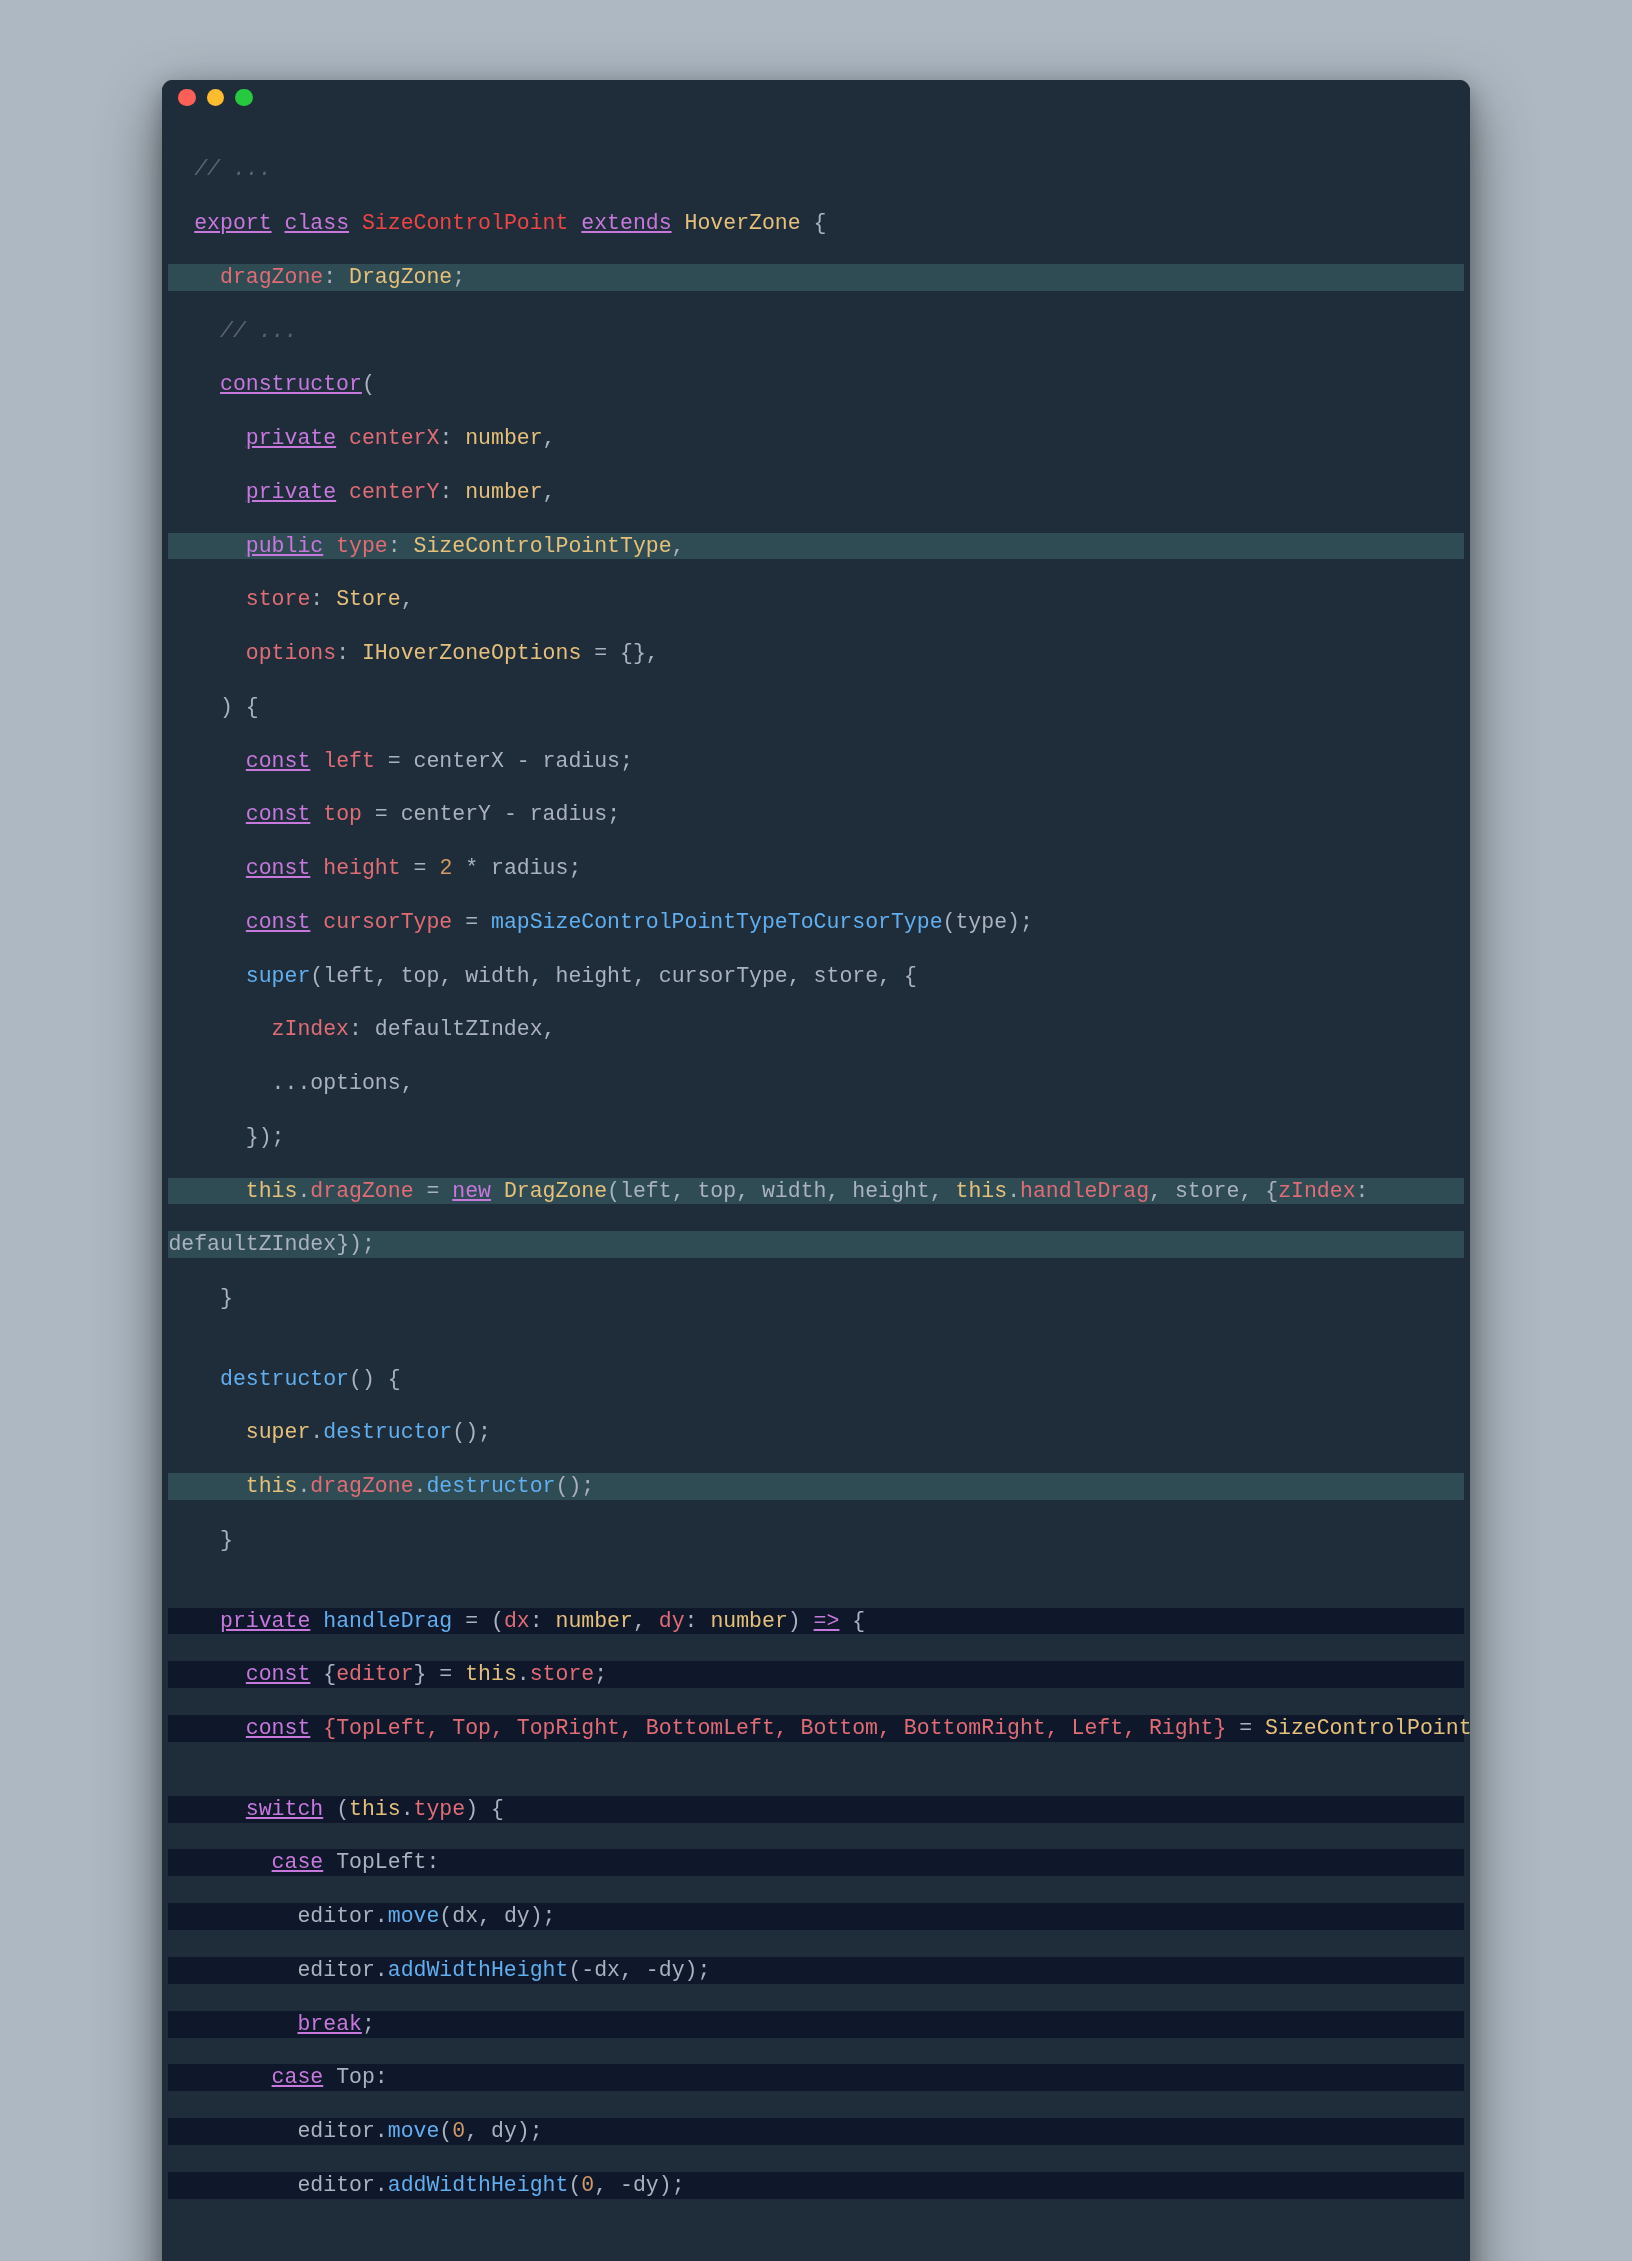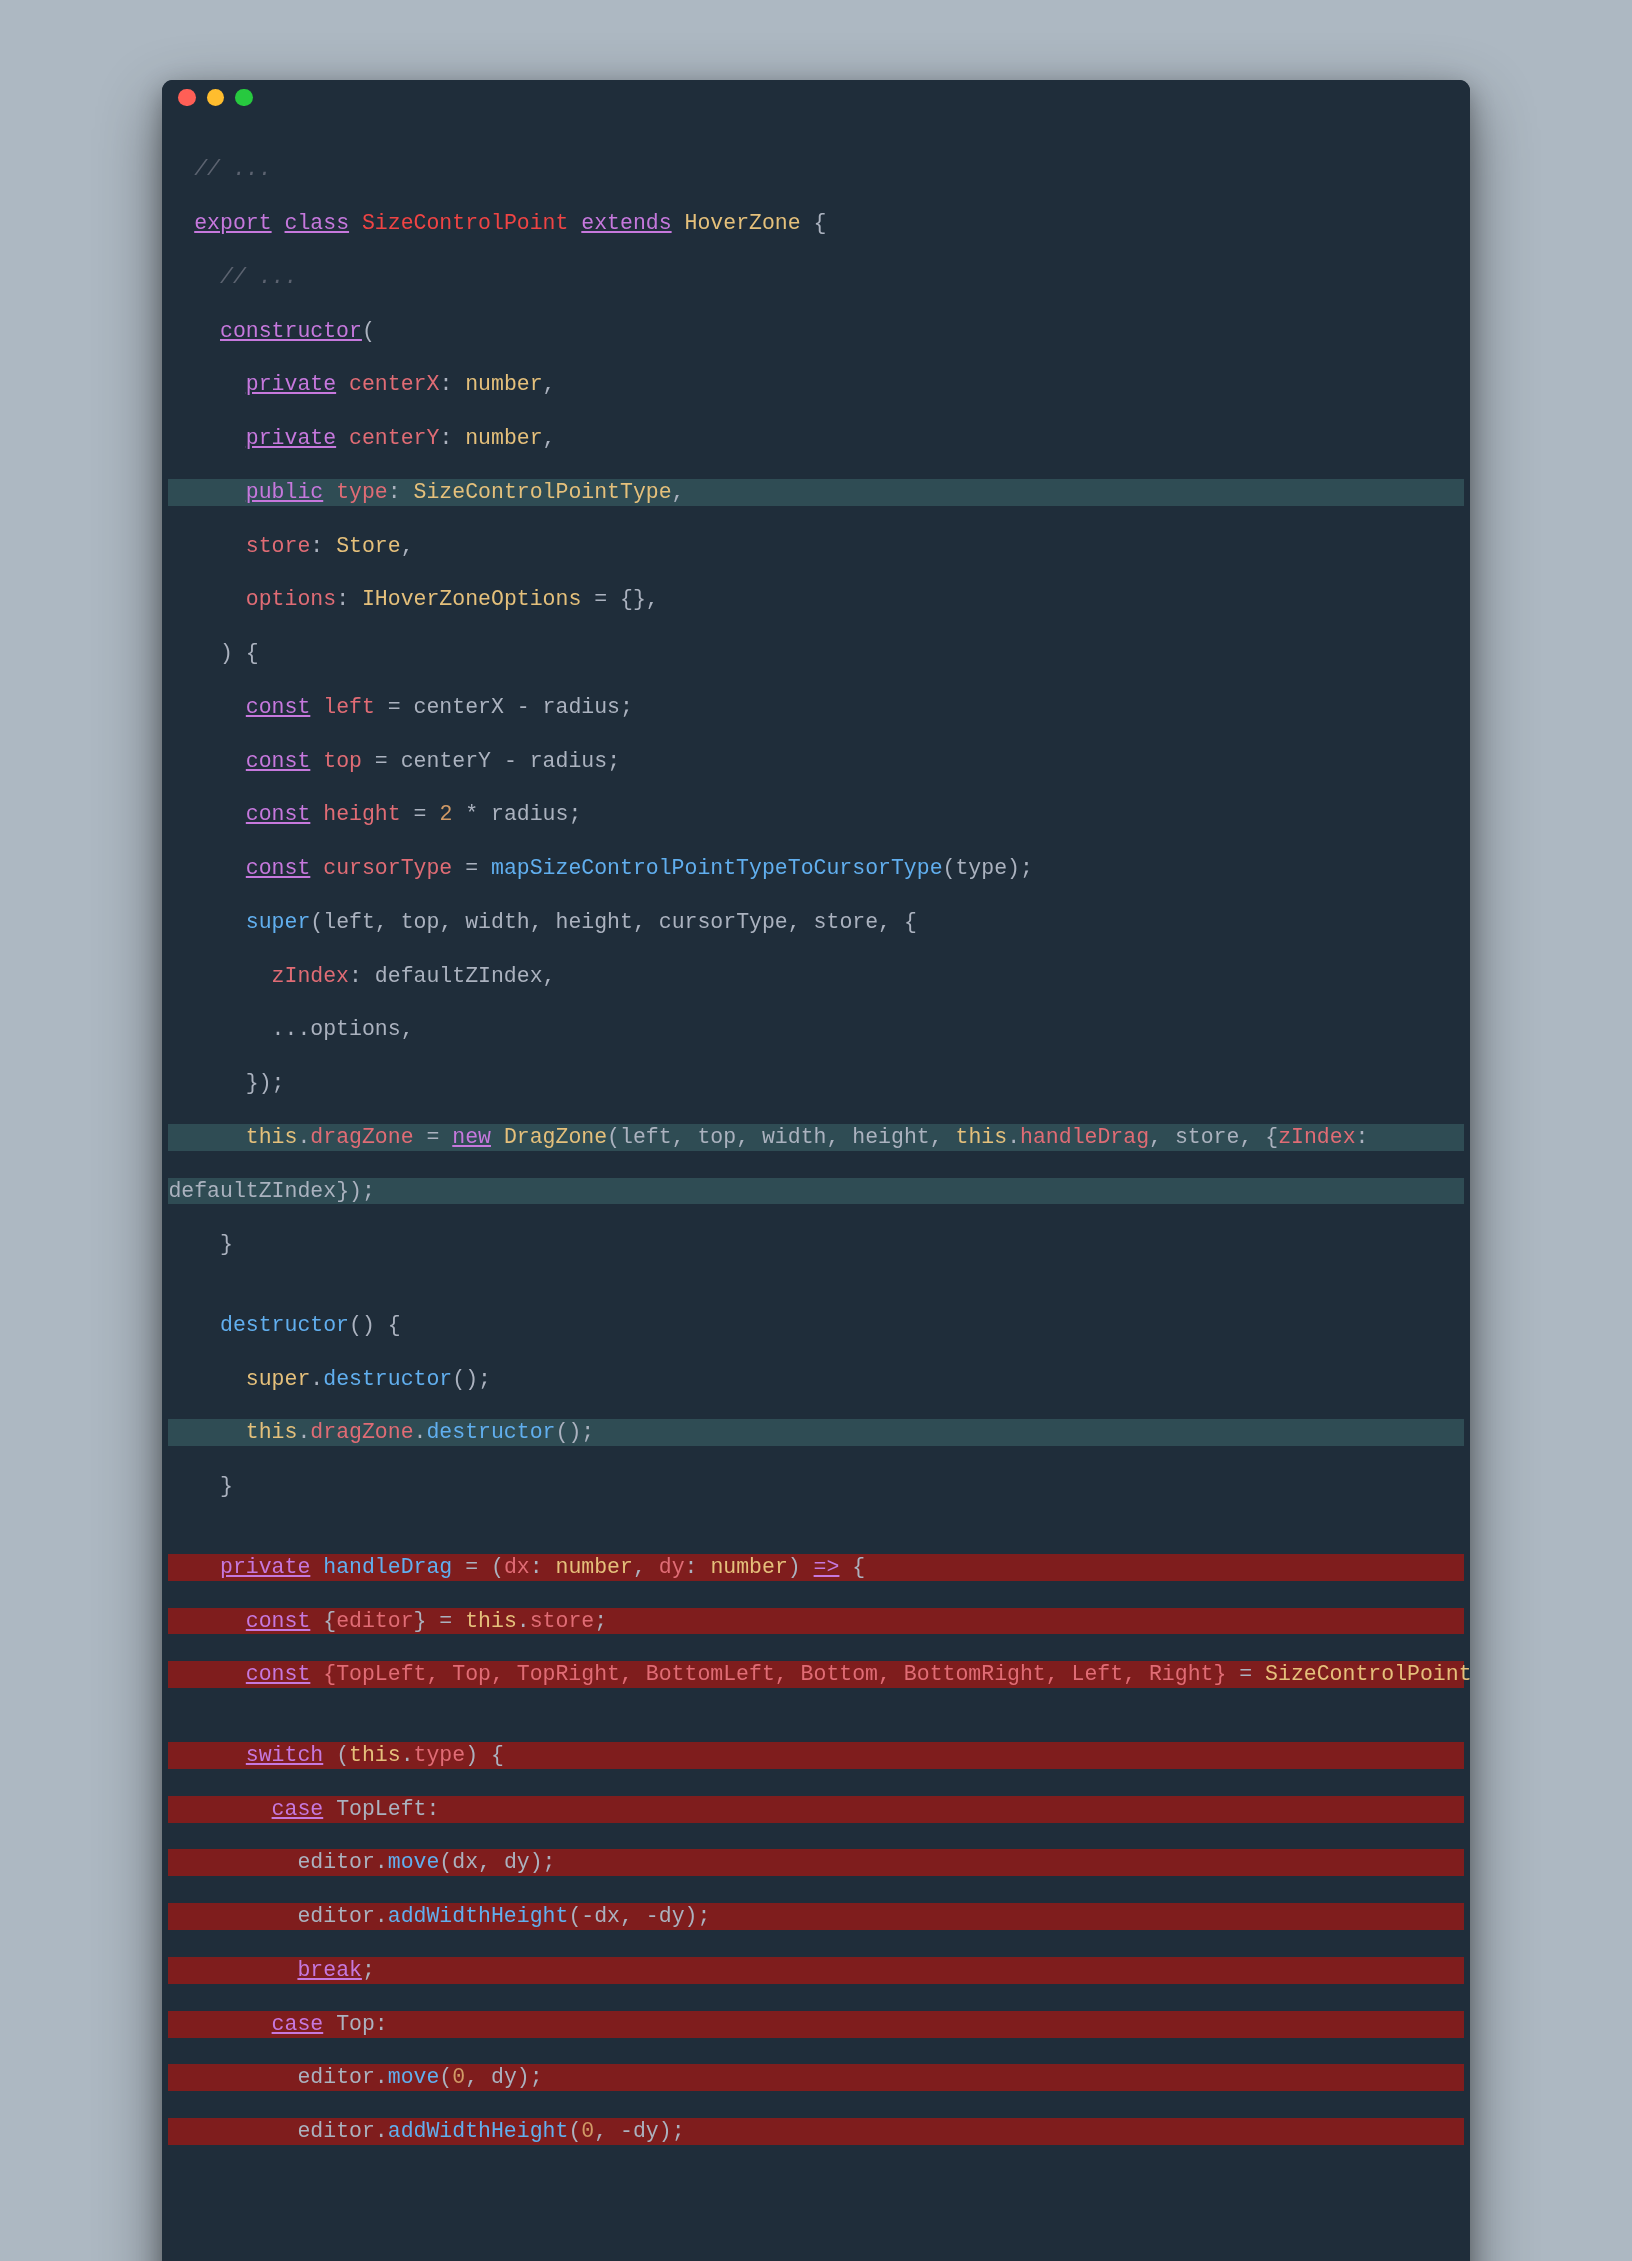--- a/index.html
+++ b/index.html
@@ -39,21 +39,21 @@
   .code-area {
     padding: 14.4px 6.4px 24px 6.4px;
     font-size: 21.5px;
     line-height: 1.25;
     white-space: pre;
     color: #bdc9d4;
     overflow-x: auto;
   }
   .line { display:block; padding: 0 0 0 0; }
   .line.hl { background: #2f4c54; }
-  .code-block.hl-block .line { background: #7f1d1d; }
+  .code-block.hl-block .line { background: #0f172a; }
   .c-keyword { color: #c678dd; text-decoration: underline; }
   .c-class   { color: #ef4444; }
   .c-type    { color: #e5c07b; }
   .c-func    { color: #61afef; }
   .c-ident   { color: #abb2bf; }
   .c-param   { color: #e06c75; }
   .c-prop    { color: #e06c75; }
   .c-number  { color: #d19a66; }
   .c-comment { color: #5c6370; font-style: italic; }
   .c-punc    { color: #abb2bf; }
@@ -66,20 +66,21 @@
 <div class="window">
   <div class="titlebar">
     <div class="dot red"></div>
     <div class="dot yellow"></div>
     <div class="dot green"></div>
   </div>
 
   <div class="code-area">
 <span class="line"><span class="c-comment">  </span><span class="c-comment">// ...</span></span>
 <span class="line">  <span class="c-keyword">export</span> <span class="c-keyword">class</span> <span class="c-class">SizeControlPoint</span> <span class="c-keyword">extends</span> <span class="c-type">HoverZone</span> <span class="c-punc">{</span></span>
+<span class="line hl">    <span class="c-prop">dragZone</span><span class="c-punc">: </span><span class="c-type">DragZone</span><span class="c-punc">;</span></span>
 <span class="line">    <span class="c-comment">// ...</span></span>
 <span class="line">    <span class="c-keyword">constructor</span><span class="c-punc">(</span></span>
 <span class="line">      <span class="c-keyword">private</span> <span class="c-param">centerX</span><span class="c-punc">: </span><span class="c-type">number</span><span class="c-punc">,</span></span>
 <span class="line">      <span class="c-keyword">private</span> <span class="c-param">centerY</span><span class="c-punc">: </span><span class="c-type">number</span><span class="c-punc">,</span></span>
 <span class="line hl">      <span class="c-keyword">public</span> <span class="c-param">type</span><span class="c-punc">: </span><span class="c-type">SizeControlPointType</span><span class="c-punc">,</span></span>
 <span class="line">      <span class="c-param">store</span><span class="c-punc">: </span><span class="c-type">Store</span><span class="c-punc">,</span></span>
 <span class="line">      <span class="c-param">options</span><span class="c-punc">: </span><span class="c-type">IHoverZoneOptions</span><span class="c-punc"> = </span><span class="c-punc">{}</span><span class="c-punc">,</span></span>
 <span class="line">    <span class="c-punc">) {</span></span>
 <span class="line">      <span class="c-keyword">const</span> <span class="c-const">left</span> <span class="c-punc">=</span> <span class="c-ident">centerX</span> <span class="c-punc">-</span> <span class="c-ident">radius</span><span class="c-punc">;</span></span>
 <span class="line">      <span class="c-keyword">const</span> <span class="c-const">top</span> <span class="c-punc">=</span> <span class="c-ident">centerY</span> <span class="c-punc">-</span> <span class="c-ident">radius</span><span class="c-punc">;</span></span>

